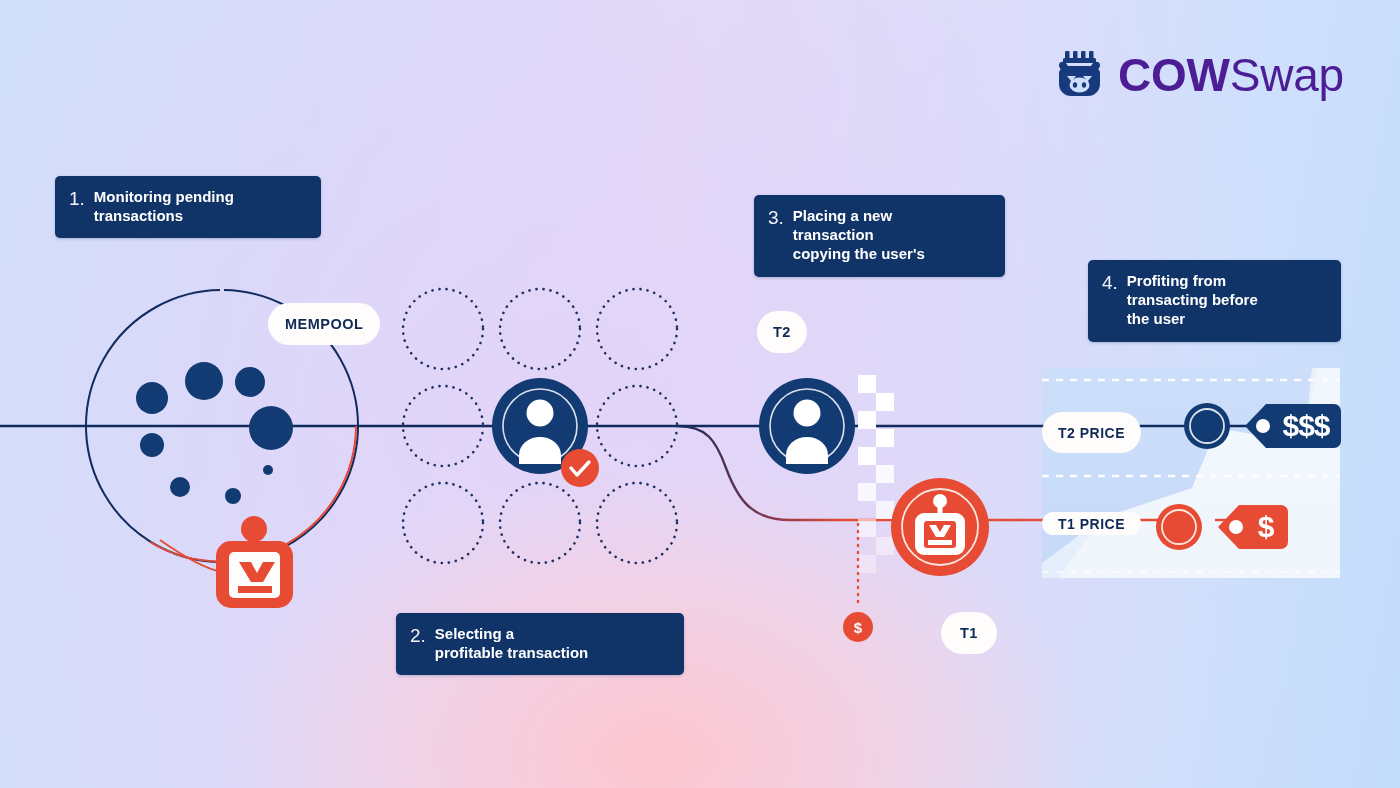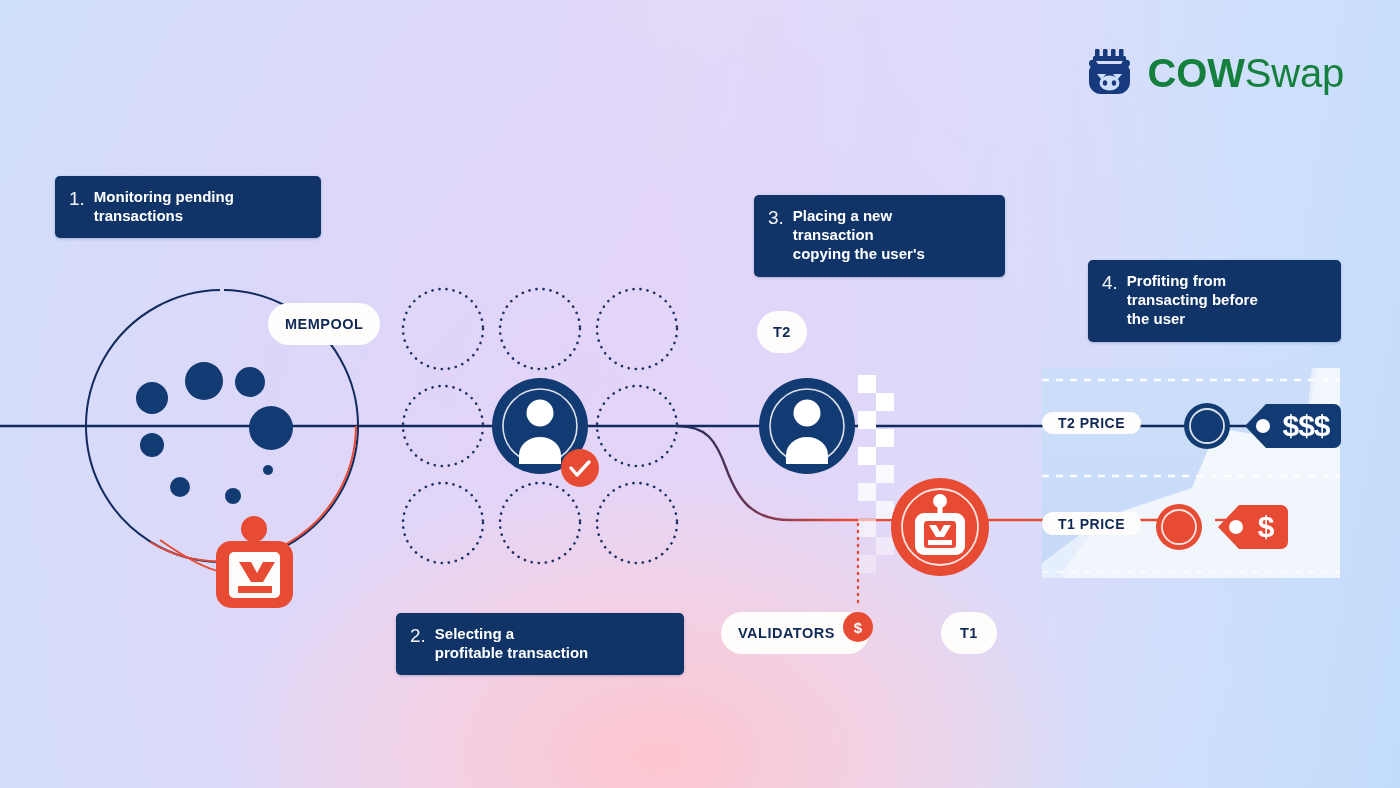--- a/index.html
+++ b/index.html
@@ -18,21 +18,21 @@
 
   
   .title {
     position: absolute; left: 58px; top: 54px;
     font-size: 37px; font-weight: bold; color: #0d2a6b;
     letter-spacing: -0.6px;
   }
 
   
   .logo { position: absolute; right: 56px; top: 48px; display: flex; align-items: center; gap: 10px; }
-  .logo-word { font-size: 40px; color: #15803d; letter-spacing: -0.2px; }
+  .logo-word { font-size: 46px; color: #4c1d95; letter-spacing: -0.2px; }
   .logo-word b { font-weight: bold; }
 
   
   .step {
     position: absolute;
     background: #103468;
     color: #ffffff;
     border-radius: 5px;
     padding: 11px 16px 13px 14px;
     display: flex; gap: 9px; align-items: flex-start;
@@ -55,21 +55,21 @@
     letter-spacing: 0.5px;
     display: flex; align-items: center; justify-content: center;
     height: 42px; padding: 0 17px;
     white-space: nowrap;
   }
   #pill-mempool     { left: 268px; top: 303px; }
   #pill-frontrunner { left: 62px;  top: 580px; }
   #pill-t2          { left: 757px; top: 311px; padding: 0 16px; }
   #pill-t1          { left: 941px; top: 612px; padding: 0 19px; }
   #pill-validators  { left: 721px; top: 612px; padding: 0 34px 0 17px; }
-  #pill-t2price     { left: 1042px; top: 412px; padding: 0 16px; height: 22px; font-size: 14px; }
+  #pill-t2price     { left: 1042px; top: 412px; padding: 0 16px; height: 41px; font-size: 14px; }
   #pill-t1price     { left: 1042px; top: 512px; padding: 0 16px; height: 23px; font-size: 14px; }
 
   
   .coin-dollar {
     position: absolute; left: 843px; top: 612px;
     width: 30px; height: 30px; border-radius: 50%;
     background: #e74b33; color: #fff;
     display: flex; align-items: center; justify-content: center;
     font-size: 15px; font-weight: bold;
   }
@@ -273,18 +273,17 @@
   <div class="step" id="step4">
     <span class="num">4.</span>
     <span class="txt">
       <span>Profiting from</span><br><span>transacting before</span><br><span>the user</span>
     </span>
   </div>
 
   <div class="pill" id="pill-mempool">MEMPOOL</div>
   <div class="pill" id="pill-t2">T2</div>
   <div class="pill" id="pill-t1">T1</div>
-  <div class="pill" id="pill-validators">VALIDATORS</div>
   <div class="coin-dollar">$</div>
   <div class="pill" id="pill-t2price">T2 PRICE</div>
   <div class="pill" id="pill-t1price">T1 PRICE</div>
 
 </div>
 
 </body></html>

